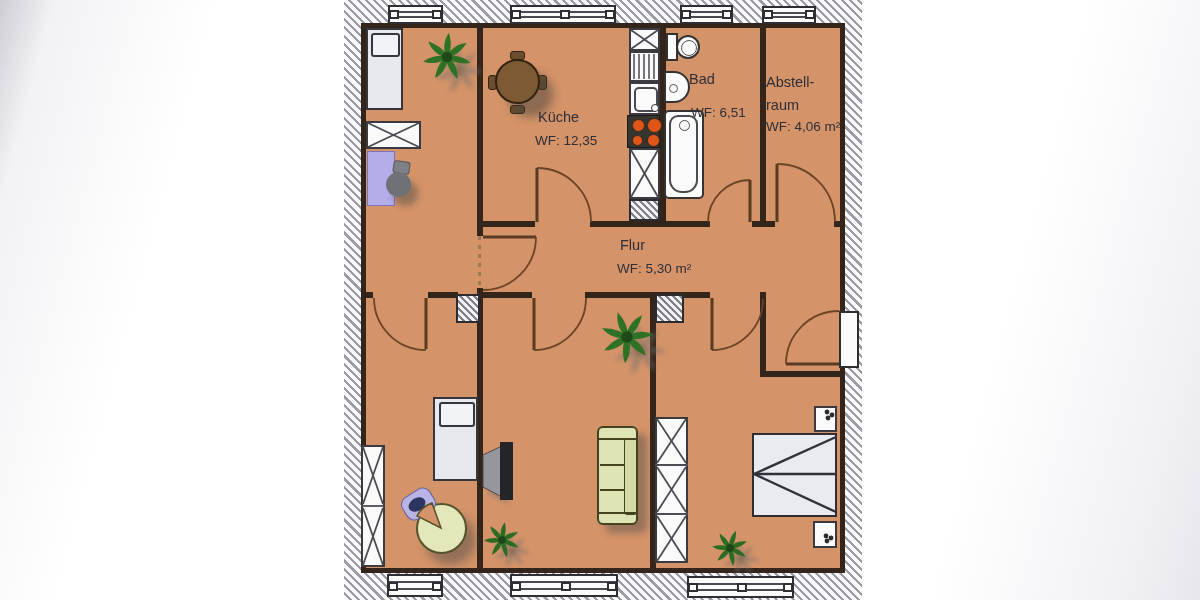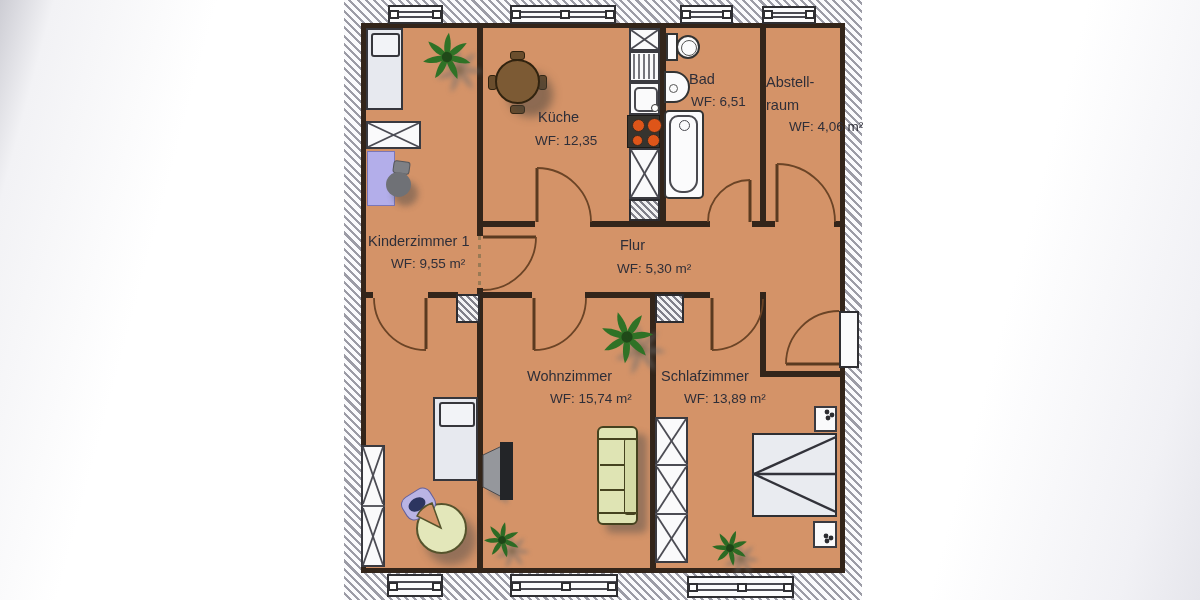--- a/index.html
+++ b/index.html
@@ -20,21 +20,21 @@
   .win{box-sizing:border-box;background:#fbfbfc;border:2px solid #2f2f33;z-index:4;}
   .win .bar{position:absolute;left:0;right:0;height:2px;background:#4a4a52;}
   .win .sq{position:absolute;width:10px;height:9px;box-sizing:border-box;border:2px solid #2f2f33;background:#fff;}
   
   .furn{box-sizing:border-box;z-index:4;}
   .bed{background:#e7e9ef;border:2px solid #36363c;}
   .pillow{position:absolute;background:#f2f3f7;border:2px solid #36363c;border-radius:3px;}
   .ward{background:#fafafb;border:2px solid #3a3a40;}
   .cab{background:#fafafb;border:2px solid #3a3a40;}
   .label{z-index:7;color:#2e2e38;font-size:14.5px;line-height:1;white-space:nowrap;}
-  .label .area{font-size:13.5px;margin-left:23px;}
+  .label .area{font-size:13.5px;}
   svg{z-index:6;pointer-events:none;}
   .door-leaf{stroke:#5a3a20;stroke-width:3;fill:none;}
   .door-arc{stroke:#6b4426;stroke-width:1.8;fill:none;}
   .xline{stroke:#4c4c54;stroke-width:1.8;}
   .bedline{stroke:#32323a;stroke-width:2.4;}
 </style>
 </head>
 <body>
 
 <div id="scene">
@@ -283,43 +283,31 @@
     <use href="#plantG" transform="translate(459,70) scale(1.15)" style="color:#6e6e6e" opacity="0.5" filter="url(#soft)"></use>
     <use href="#plantG" transform="translate(447,57) scale(1.15) rotate(10)" style="color:#2f7226"></use>
     <use href="#plantG" transform="translate(640,350) scale(1.25)" style="color:#6e6e6e" opacity="0.5" filter="url(#soft)"></use>
     <use href="#plantG" transform="translate(627,337) scale(1.25) rotate(40)" style="color:#2f7226"></use>
     <use href="#plantG" transform="translate(512,551) scale(0.85)" style="color:#6e6e6e" opacity="0.5" filter="url(#soft)"></use>
     <use href="#plantG" transform="translate(502,540) scale(0.85) rotate(70)" style="color:#2d6b24"></use>
     <use href="#plantG" transform="translate(741,559) scale(0.85)" style="color:#6e6e6e" opacity="0.5" filter="url(#soft)"></use>
     <use href="#plantG" transform="translate(730,548) scale(0.85) rotate(25)" style="color:#2d6b24"></use>
   </svg>
 
-  <div class="abs label" style="left:368px;top:234px">
-    <div>Kinderzimmer 1</div>
-    <div class="area" style="margin-top:8px">WF: 9,55 m²</div>
-  </div>
   <div class="abs label" style="left:538px;top:110px">
     <div>Küche</div>
     <div class="area" style="margin-top:9px;margin-left:-3px">WF: 12,35</div>
   </div>
   <div class="abs label" style="left:689px;top:72px">
     <div>Bad</div>
-    <div class="area" style="margin-top:8px;margin-left:2px">WF: 6,51</div>
+    <div class="area" style="margin-top:19px;margin-left:2px">WF: 6,51</div>
   </div>
   <div class="abs label" style="left:766px;top:75px">
     <div>Abstell-</div>
     <div style="margin-top:8px">raum</div>
     <div class="area" style="margin-top:8px">WF: 4,06 m²</div>
   </div>
   <div class="abs label" style="left:620px;top:238px">
     <div>Flur</div>
     <div class="area" style="margin-top:9px;margin-left:-3px">WF: 5,30 m²</div>
   </div>
-  <div class="abs label" style="left:527px;top:369px">
-    <div>Wohnzimmer</div>
-    <div class="area" style="margin-top:8px">WF: 15,74 m²</div>
-  </div>
-  <div class="abs label" style="left:661px;top:369px">
-    <div>Schlafzimmer</div>
-    <div class="area" style="margin-top:8px">WF: 13,89 m²</div>
-  </div>
 
 </div>
 
 </body></html>

